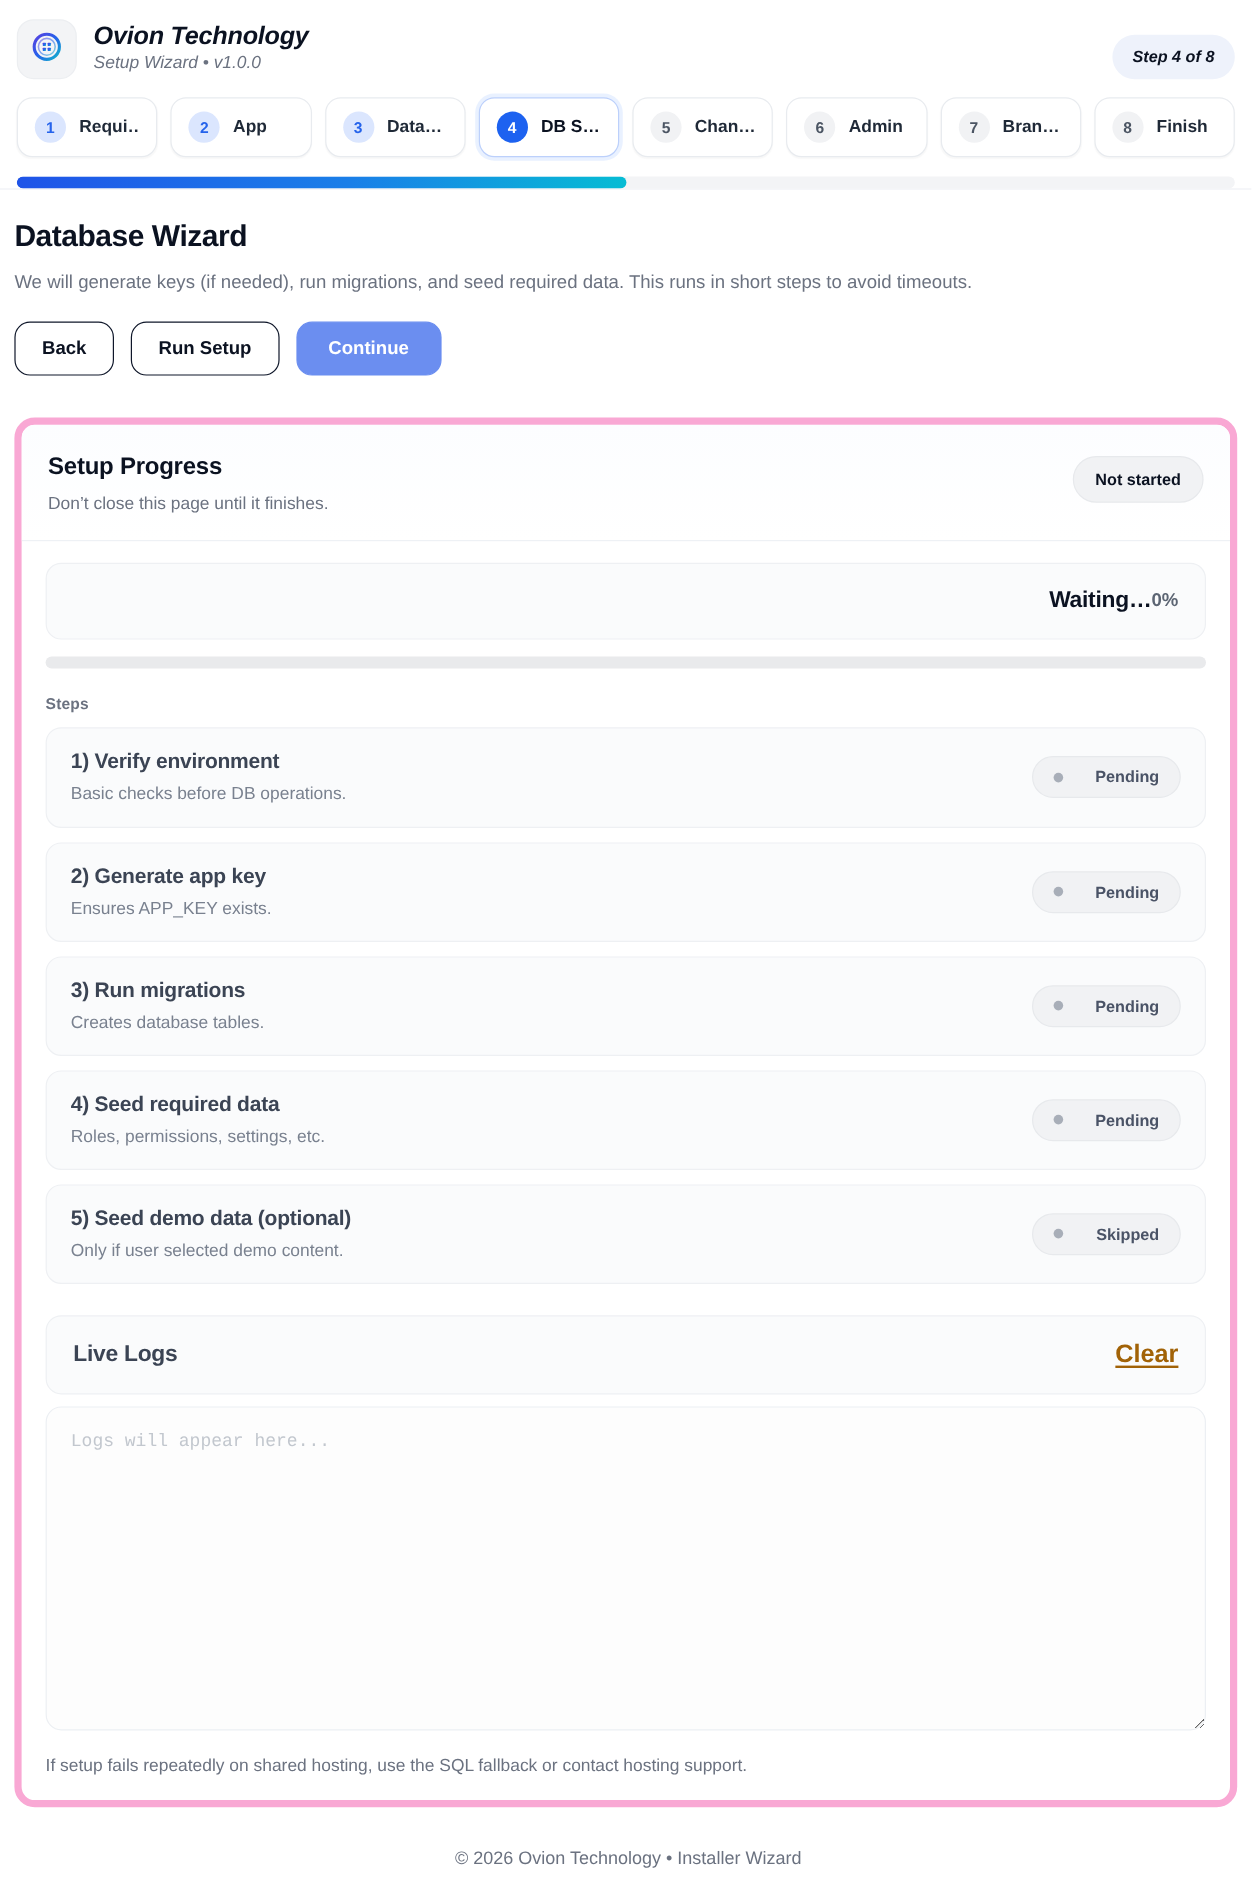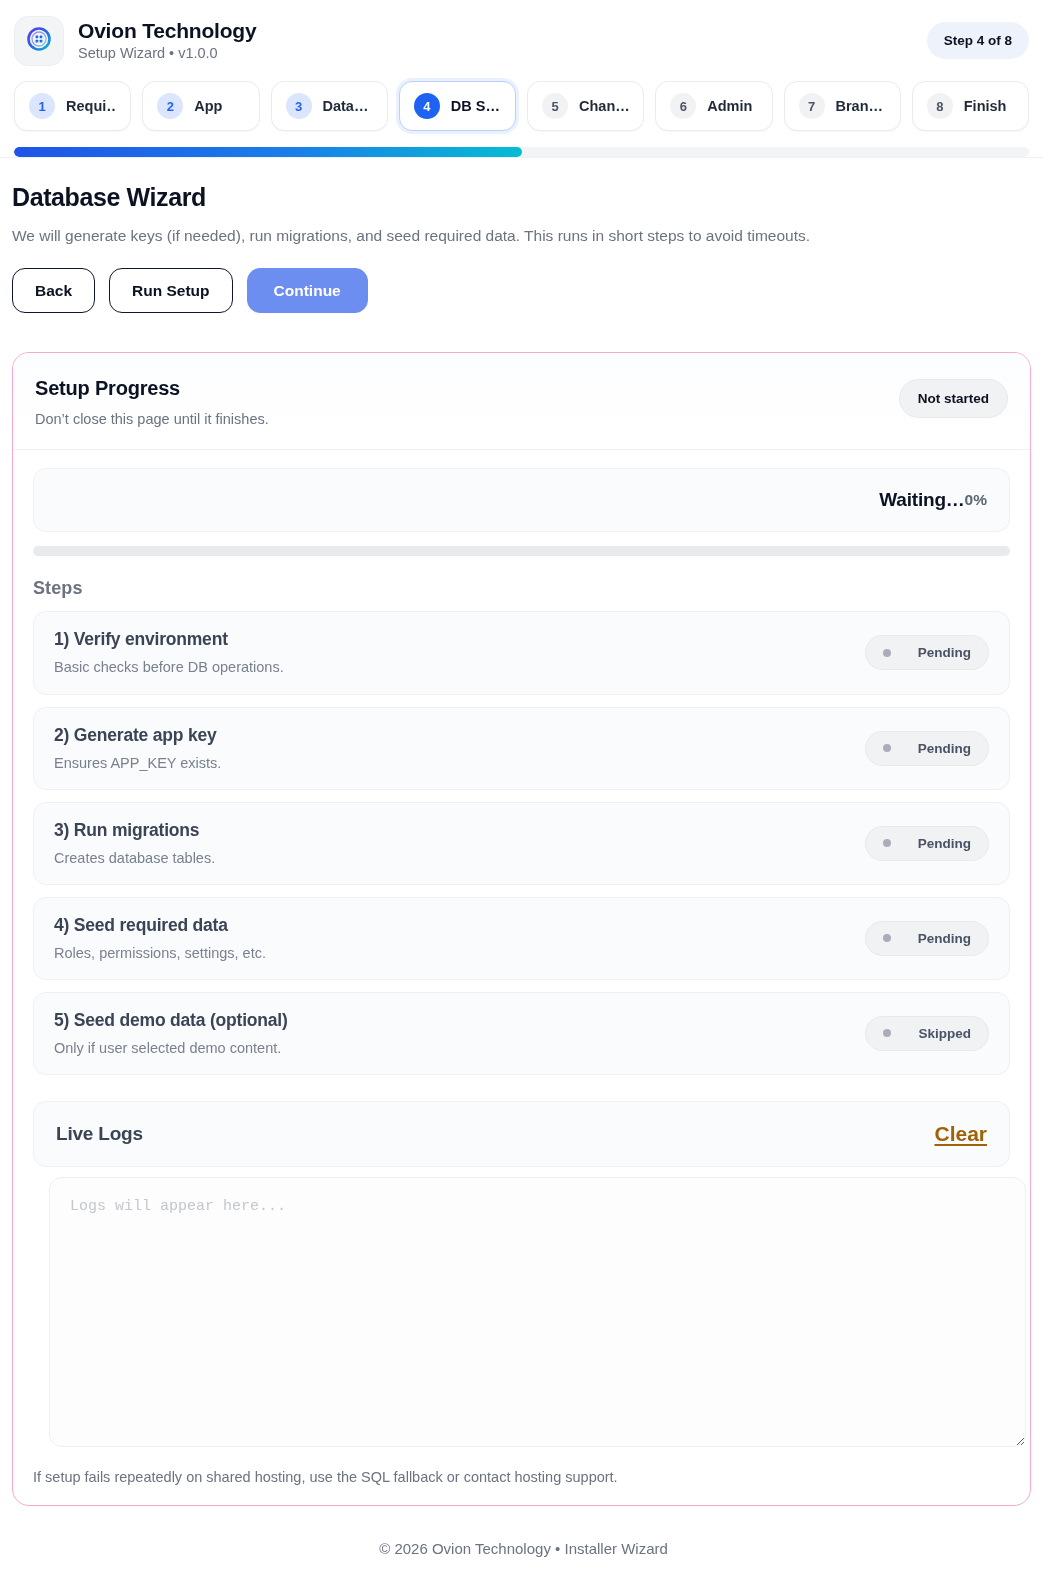--- a/index.html
+++ b/index.html
@@ -25,23 +25,24 @@
   
   .header {
     padding: 16px 12px 0 12px;
     background: #ffffff;
     border-bottom: 1px solid #eef1f5;
     position: relative;
   }
 
   .header-top {
     display: flex;
-    align-items: flex-start;
+    align-items: flex-end;
     justify-content: space-between;
     padding: 0 2px;
+    font-style: italic;
   }
 
   .brand {
     display: flex;
     align-items: center;
     gap: 14px;
   }
 
   .logo-tile {
     width: 50px;
@@ -186,21 +187,21 @@
   .btn-primary {
     background: #6b8ef0;
     border-color: #6b8ef0;
     color: #ffffff;
     padding: 13px 26px;
   }
 
   
   .progress-card {
     margin: 26px 12px 0 12px;
-    border: 1px solid #f9a8d4;
+    border: 6px solid #f9a8d4;
     border-radius: 17px;
     background: #ffffff;
     overflow: hidden;
   }
 
   .pc-head {
     display: flex;
     align-items: flex-start;
     justify-content: space-between;
     padding: 24px 22px 22px 22px;
@@ -259,21 +260,21 @@
     margin-top: 14px;
     height: 10px;
     border-radius: 999px;
     background: #e9eaec;
     overflow: hidden;
   }
   .inner-fill { height: 100%; width: 0%; background: #2563eb; border-radius: 999px; }
 
   .steps-label {
     margin-top: 22px;
-    font-size: 18px;
+    font-size: 13px;
     font-weight: 700;
     color: #6b7280;
     letter-spacing: 0.1px;
   }
 
   .step-row {
     margin-top: 12px;
     border: 1px solid #eef0f3;
     background: #fafbfc;
     border-radius: 13px;
@@ -349,21 +350,20 @@
     height: 270px;
     border: 1px solid #eceff3;
     border-radius: 13px;
     background: #fdfdfd;
     padding: 20px 20px;
     font-family: "Liberation Mono", monospace;
     font-size: 15px;
     color: #0369a1;
     resize: vertical;
     display: block;
-    margin-left: 16px;
   }
   .logs-area::placeholder { color: #c2c7ce; }
 
   .hint {
     margin-top: 22px;
     font-size: 14.5px;
     color: #6b7280;
   }
 
   

